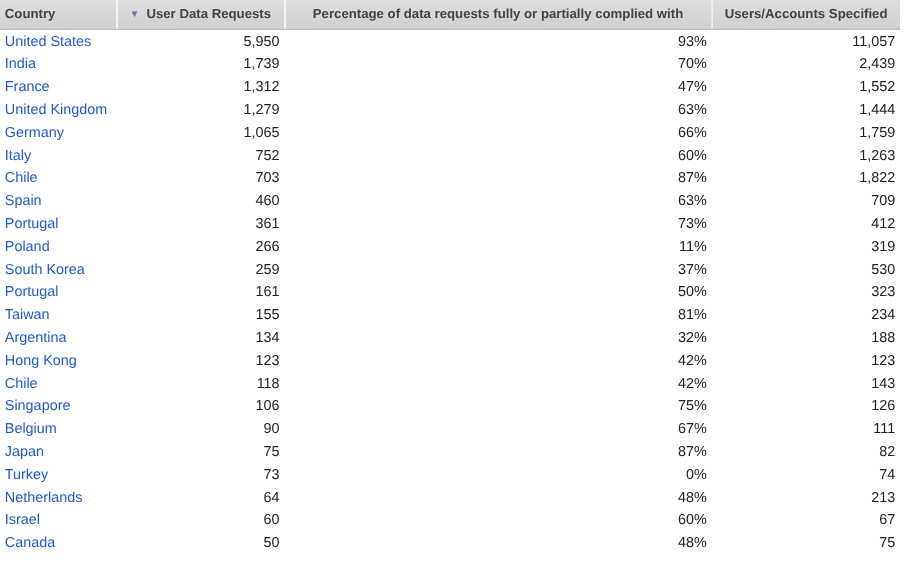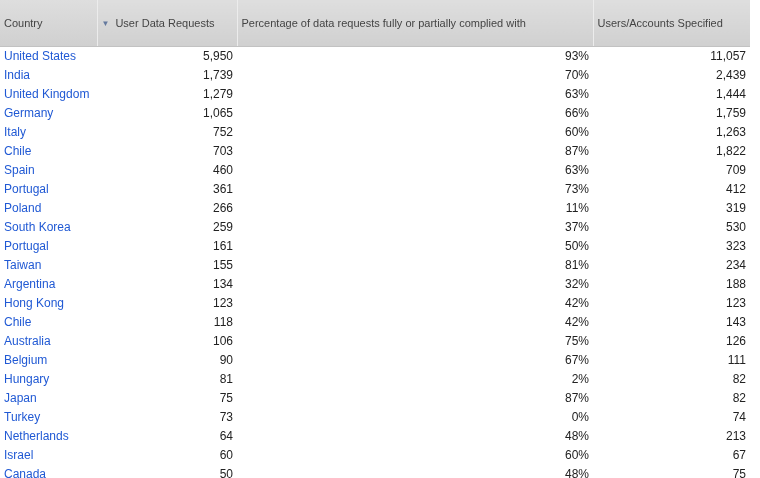--- a/index.html
+++ b/index.html
@@ -19,29 +19,29 @@
   col.c-requests { width: 140px; }
   col.c-pct      { width: 356px; }
   col.c-users    { width: 157px; }
 
   thead th {
     height: 20px;
     background: linear-gradient(to bottom, var(--header_bg_top), var(--header_bg_bottom));
     border-bottom: 1px solid var(--header_border);
     color: var(--header_text);
     font-size: 11px;
-    font-weight: normal;
+    font-weight: bold;
     text-align: left;
     vertical-align: middle;
-    padding: 17px 4px;
+    padding: 6px 4px;
     white-space: nowrap;
     overflow: hidden;
     cursor: pointer;
   }
-  thead th + th { border-left: 1px solid var(--header_separator); }
+  thead th + th { border-left: 1px solid var(--header_separator); text-align: center; }
 
   .sort-arrow {
     display: inline-block;
     color: var(--sort_arrow);
     font-size: 8px;
     margin-right: 6px;
     vertical-align: 1px;
   }
 
   tbody td {
@@ -95,20 +95,26 @@
         <td class="num">93%</td>
         <td class="num">11,057</td>
       </tr>
       <tr>
         <td><a class="country-link">India</a></td>
         <td class="num">1,739</td>
         <td class="num">70%</td>
         <td class="num">2,439</td>
       </tr>
       <tr>
+        <td><a class="country-link">France</a></td>
+        <td class="num">1,312</td>
+        <td class="num">47%</td>
+        <td class="num">1,552</td>
+      </tr>
+      <tr>
         <td><a class="country-link">United Kingdom</a></td>
         <td class="num">1,279</td>
         <td class="num">63%</td>
         <td class="num">1,444</td>
       </tr>
       <tr>
         <td><a class="country-link">Germany</a></td>
         <td class="num">1,065</td>
         <td class="num">66%</td>
         <td class="num">1,759</td>
@@ -173,38 +179,32 @@
         <td class="num">42%</td>
         <td class="num">123</td>
       </tr>
       <tr>
         <td><a class="country-link">Chile</a></td>
         <td class="num">118</td>
         <td class="num">42%</td>
         <td class="num">143</td>
       </tr>
       <tr>
-        <td><a class="country-link">Australia</a></td>
+        <td><a class="country-link">Singapore</a></td>
         <td class="num">106</td>
         <td class="num">75%</td>
         <td class="num">126</td>
       </tr>
       <tr>
         <td><a class="country-link">Belgium</a></td>
         <td class="num">90</td>
         <td class="num">67%</td>
         <td class="num">111</td>
       </tr>
       <tr>
-        <td><a class="country-link">Hungary</a></td>
-        <td class="num">81</td>
-        <td class="num">2%</td>
-        <td class="num">82</td>
-      </tr>
-      <tr>
         <td><a class="country-link">Japan</a></td>
         <td class="num">75</td>
         <td class="num">87%</td>
         <td class="num">82</td>
       </tr>
       <tr>
         <td><a class="country-link">Turkey</a></td>
         <td class="num">73</td>
         <td class="num">0%</td>
         <td class="num">74</td>

